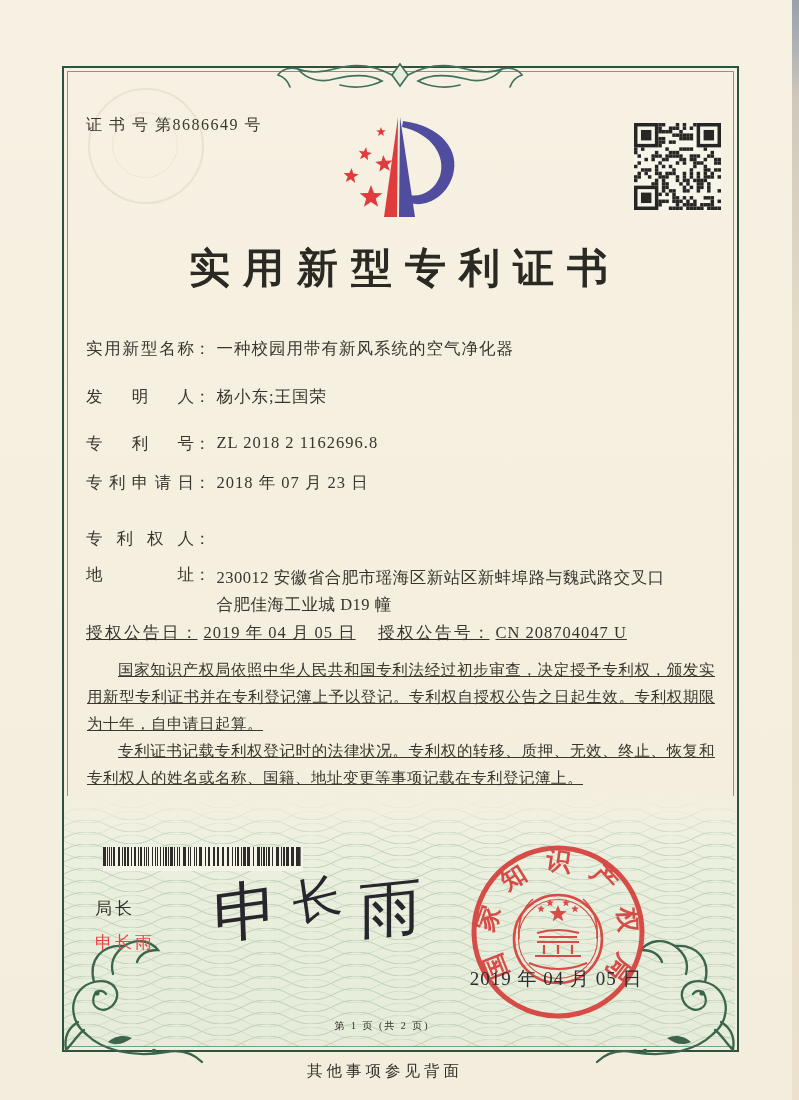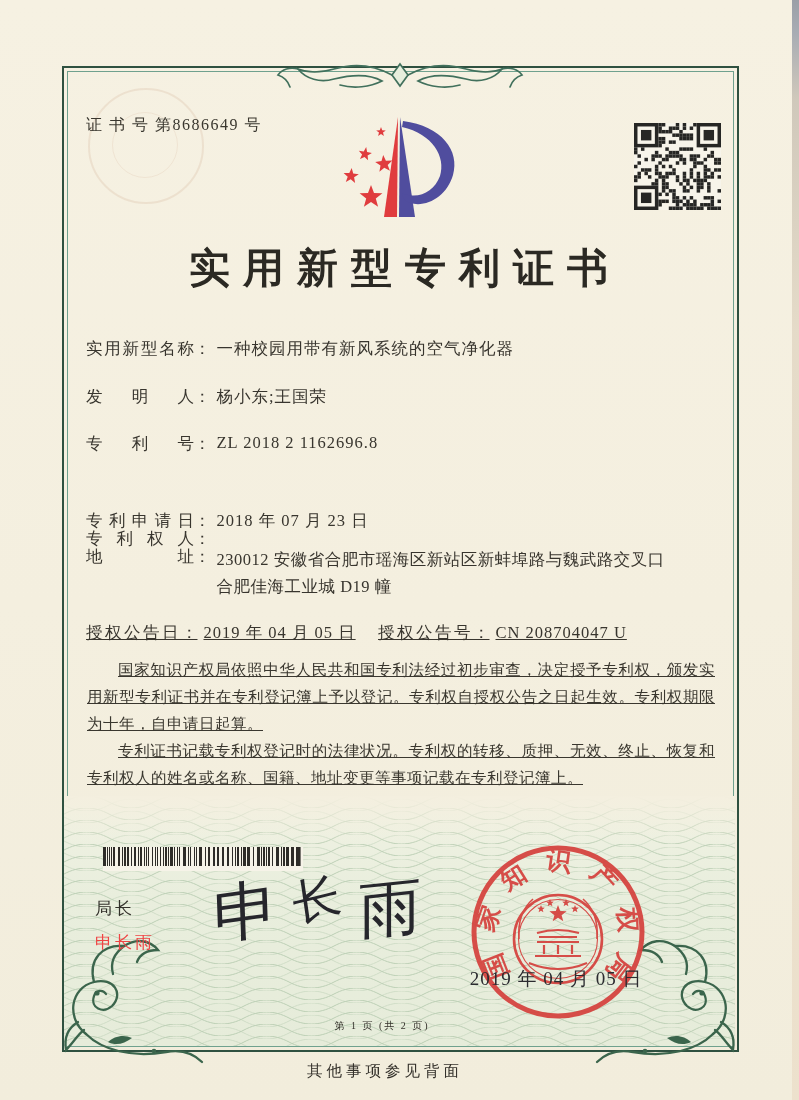--- a/index.html
+++ b/index.html
@@ -321,30 +321,30 @@
 <div class="abs row" style="top:386px">
   <span class="flabel">发明人</span>
     <span class="colon">：</span>
     <span class="fvalue">杨小东;王国荣</span>
 </div>
 <div class="abs row" style="top:433px">
   <span class="flabel">专利号</span>
     <span class="colon">：</span>
     <span class="fvalue">ZL 2018 2 1162696.8</span>
 </div>
-<div class="abs row" style="top:510px">
+<div class="abs row" style="top:472px">
   <span class="flabel">专利申请日</span>
     <span class="colon">：</span>
     <span class="fvalue">2018 年 07 月 23 日</span>
 </div>
 <div class="abs row" style="top:528px">
   <span class="flabel">专利权人</span>
     <span class="colon">：</span>
 </div>
-<div class="abs row" style="top:546px">
+<div class="abs row" style="top:564px">
   <span class="flabel">地址</span>
     <span class="colon">：</span>
     <span class="fvalue addr-value">230012 安徽省合肥市瑶海区新站区新蚌埠路与魏武路交叉口合肥佳海工业城 D19 幢</span>
 </div>
 <div class="abs grant-row">
   <span class="grant-group">
     <span class="glabel">授权公告日</span><span class="colon">：</span><span class="fvalue">2019 年 04 月 05 日</span>
   </span>
   <span class="grant-group g2">
     <span class="glabel">授权公告号</span><span class="colon">：</span><span class="fvalue">CN 208704047 U</span>

